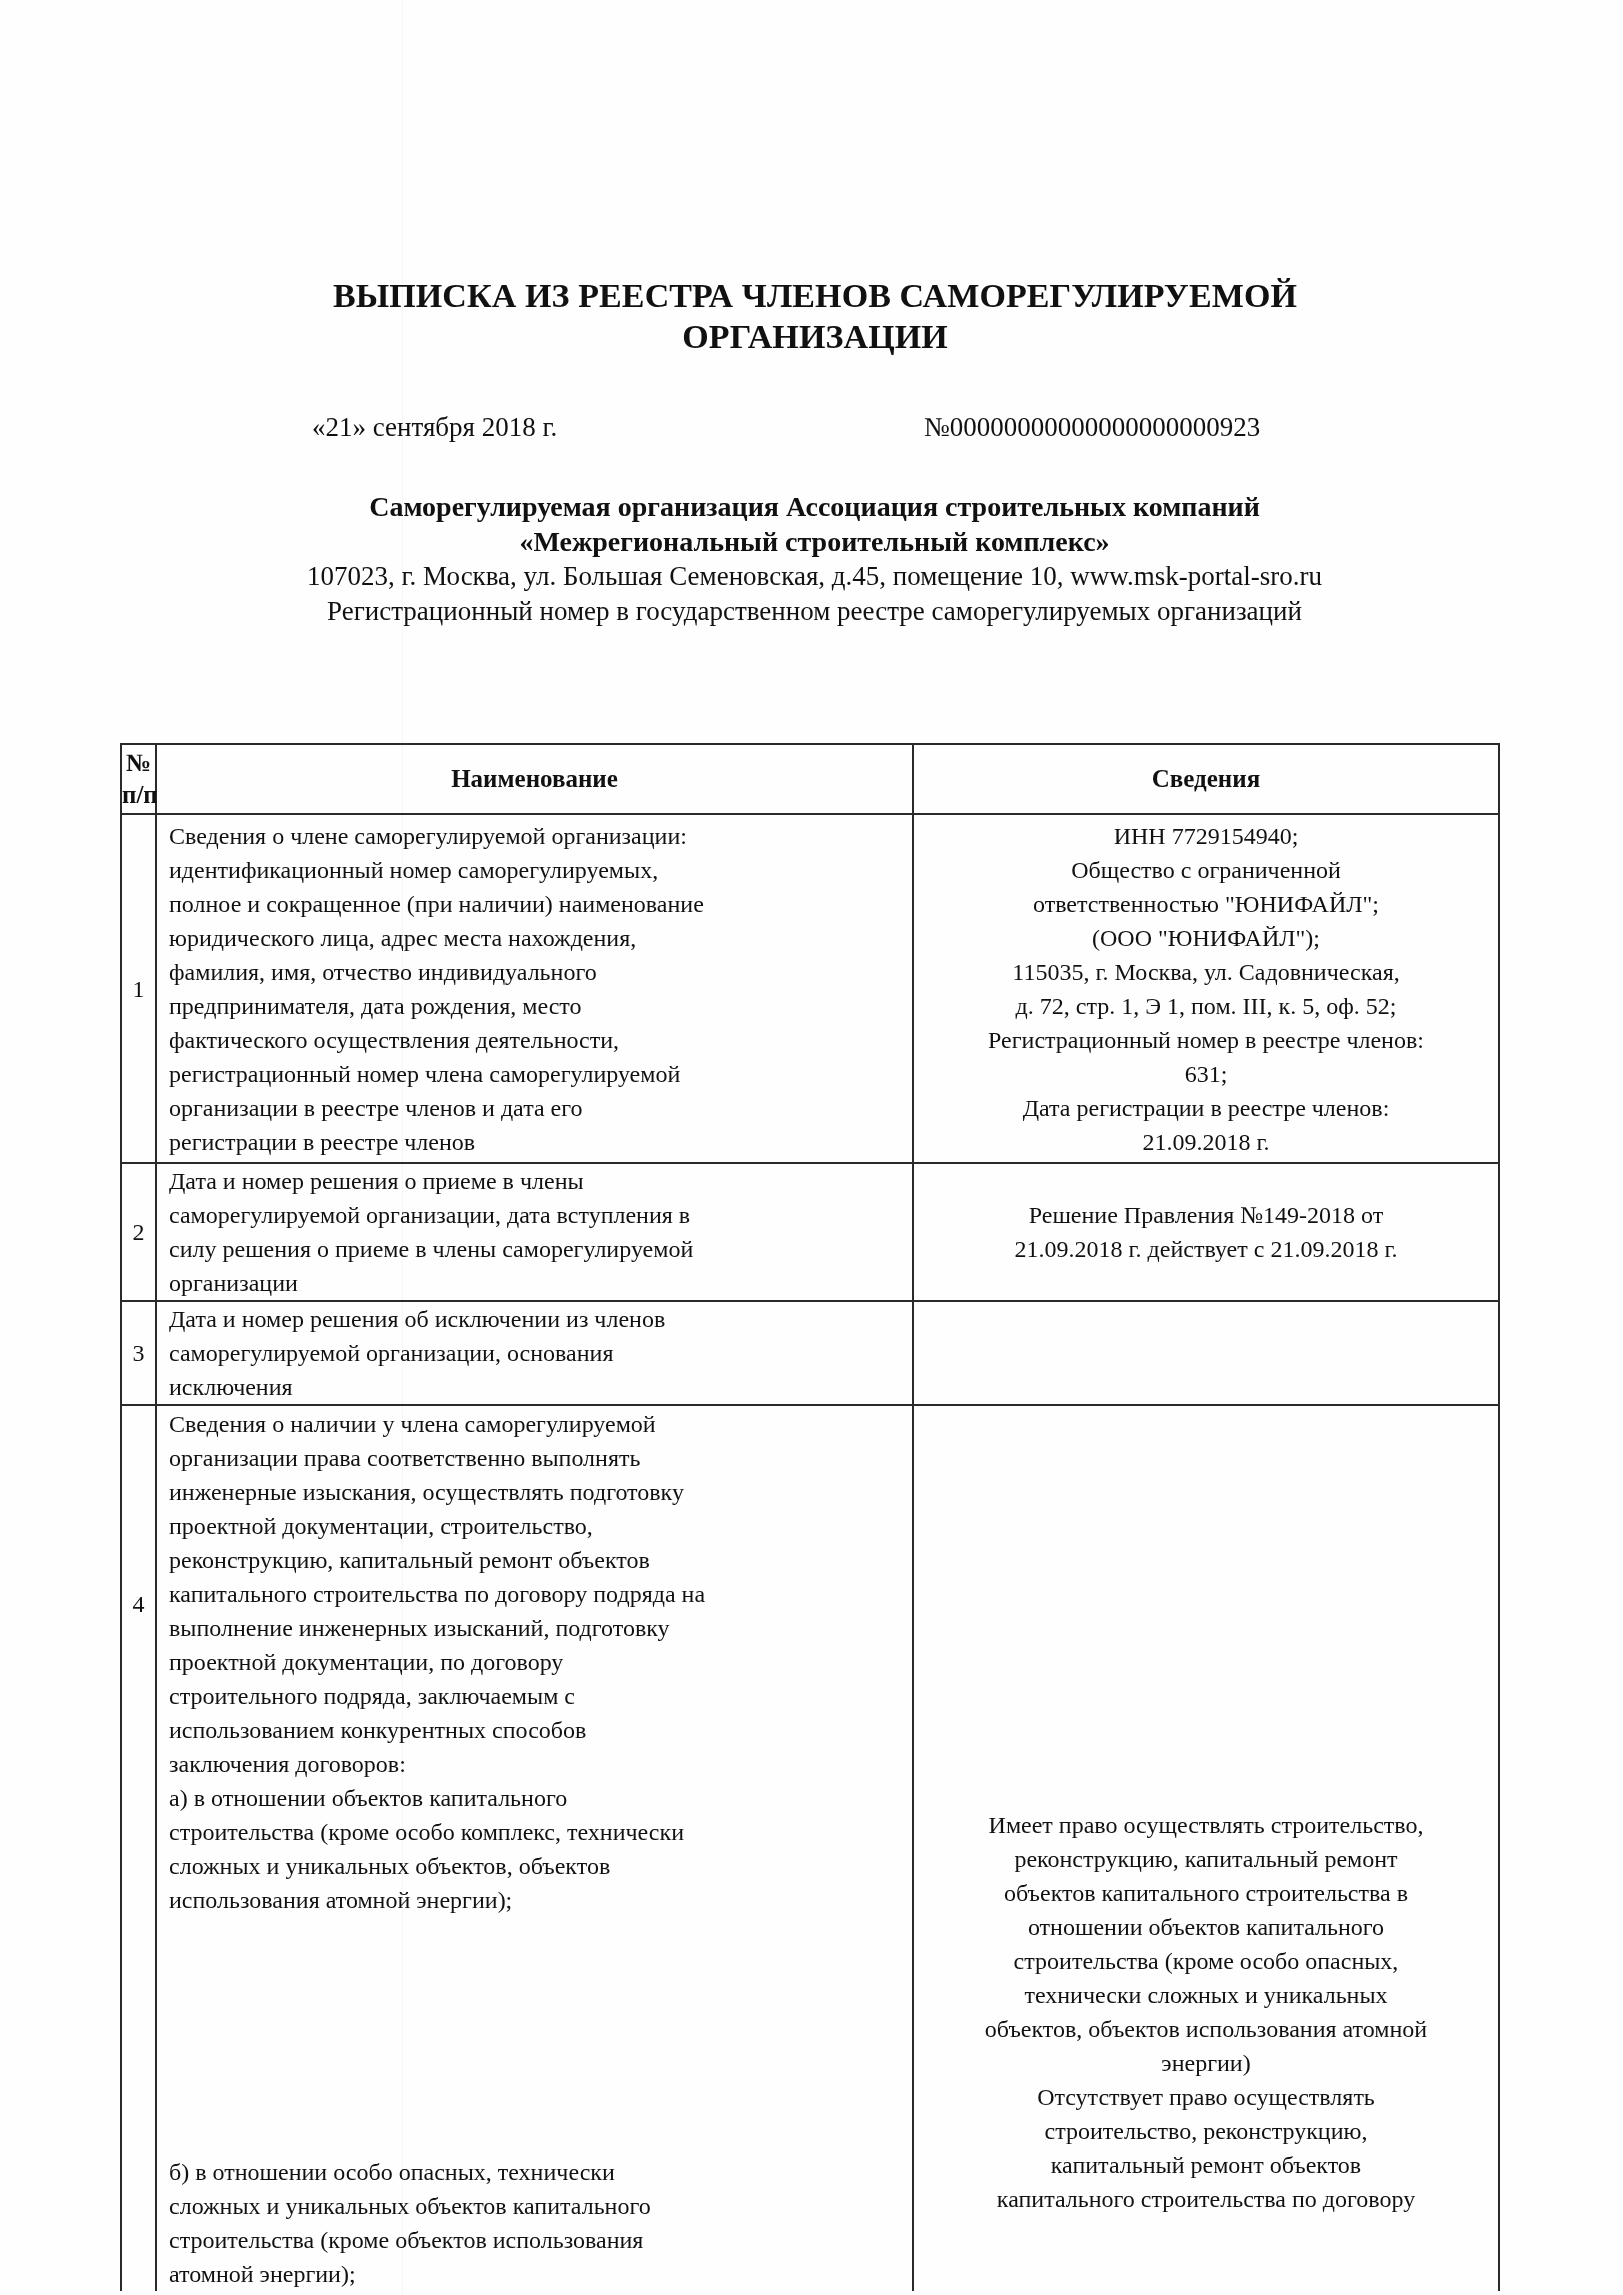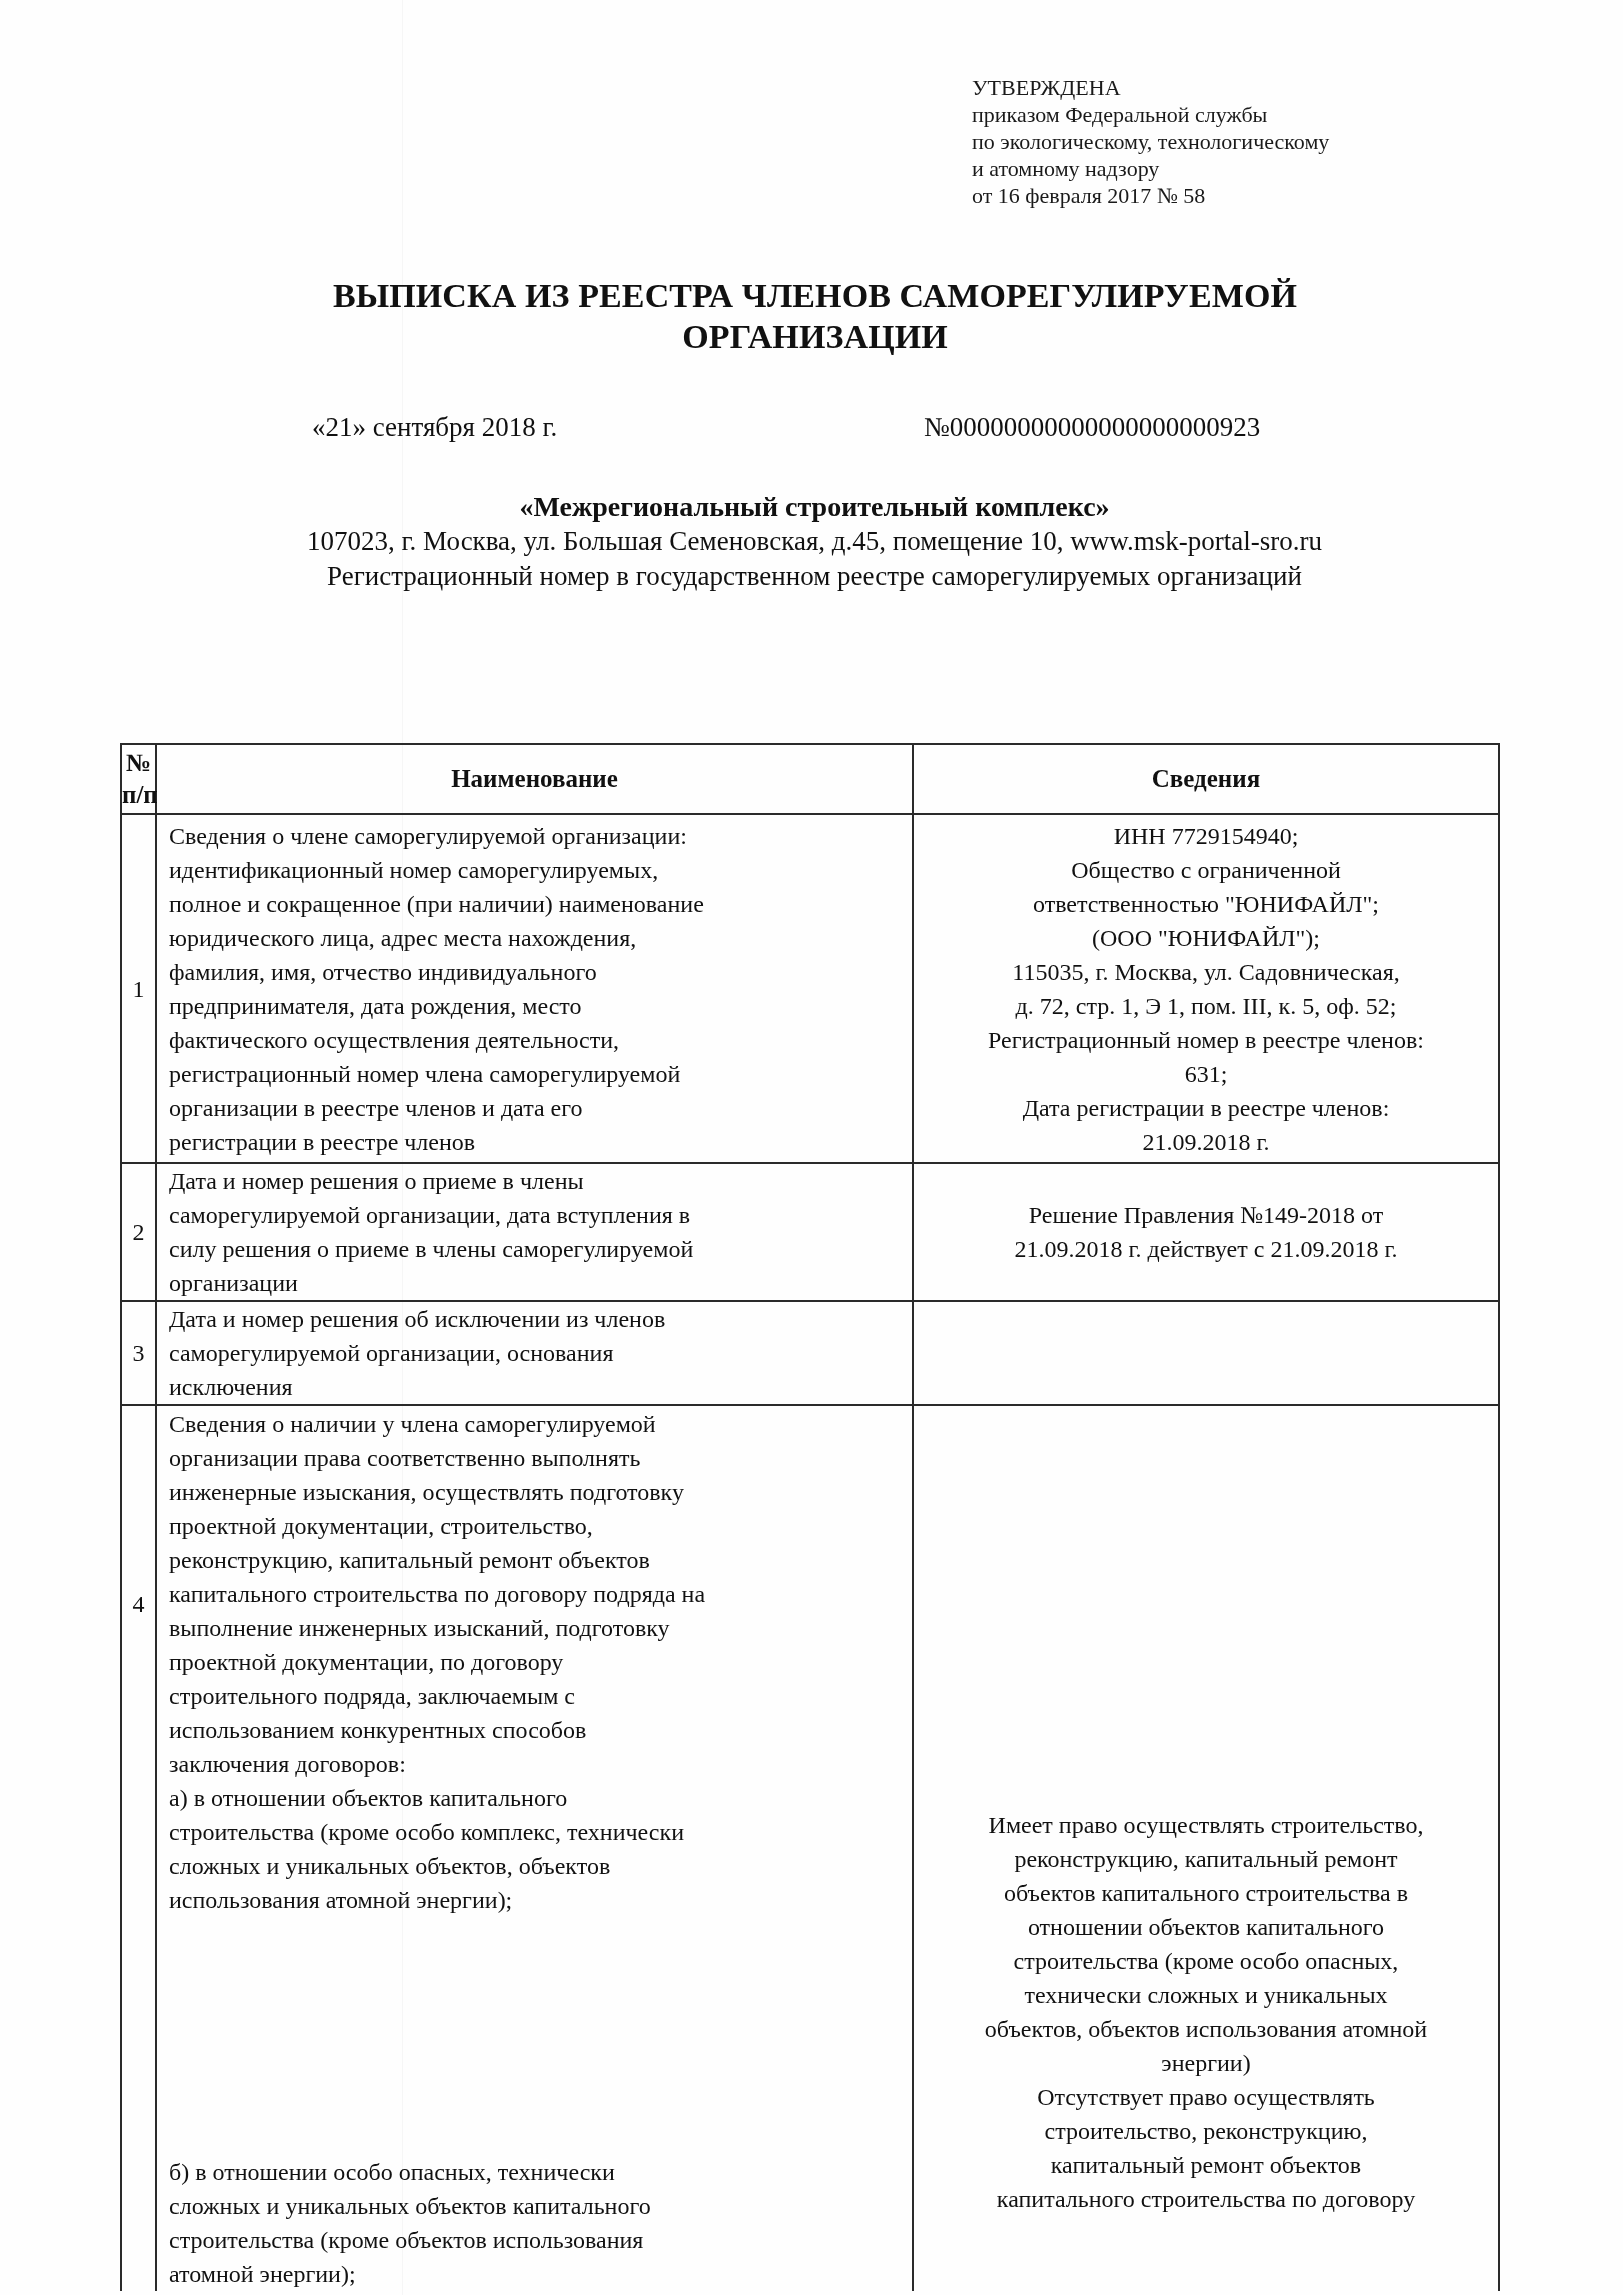--- a/index.html
+++ b/index.html
@@ -143,37 +143,31 @@
     height: 2295px;
     background: rgba(200,200,200,0.15);
   }
 </style>
 </head>
 <body>
 
 <div class="page">
   <div class="fold"></div>
 
-  <div class="approval">
-    <div>УТВЕРЖДЕНА</div>
-    <div>приказом Федеральной службы</div>
-    <div>по экологическому, технологическому</div>
-    <div>и атомному надзору</div>
-    <div>от 16 февраля 2017 № 58</div>
-  </div>
 
   <div class="doc-title">
     <div>ВЫПИСКА ИЗ РЕЕСТРА ЧЛЕНОВ САМОРЕГУЛИРУЕМОЙ</div>
     <div>ОРГАНИЗАЦИИ</div>
   </div>
 
   <div class="date-line">«21» сентября 2018 г.</div>
   <div class="number-line">№00000000000000000000923</div>
 
   <div class="org-block">
+    <div class="org-name">Саморегулируемая организация Ассоциация строительных компаний</div>
     <div class="org-name">«Межрегиональный строительный комплекс»</div>
     <div>107023, г. Москва, ул. Большая Семеновская, д.45, помещение 10, www.msk-portal-sro.ru</div>
     <div>Регистрационный номер в государственном реестре саморегулируемых организаций</div>
   </div>
 
   <table class="reg-table">
     <colgroup>
       <col class="c-num">
       <col class="c-name">
       <col class="c-info">

